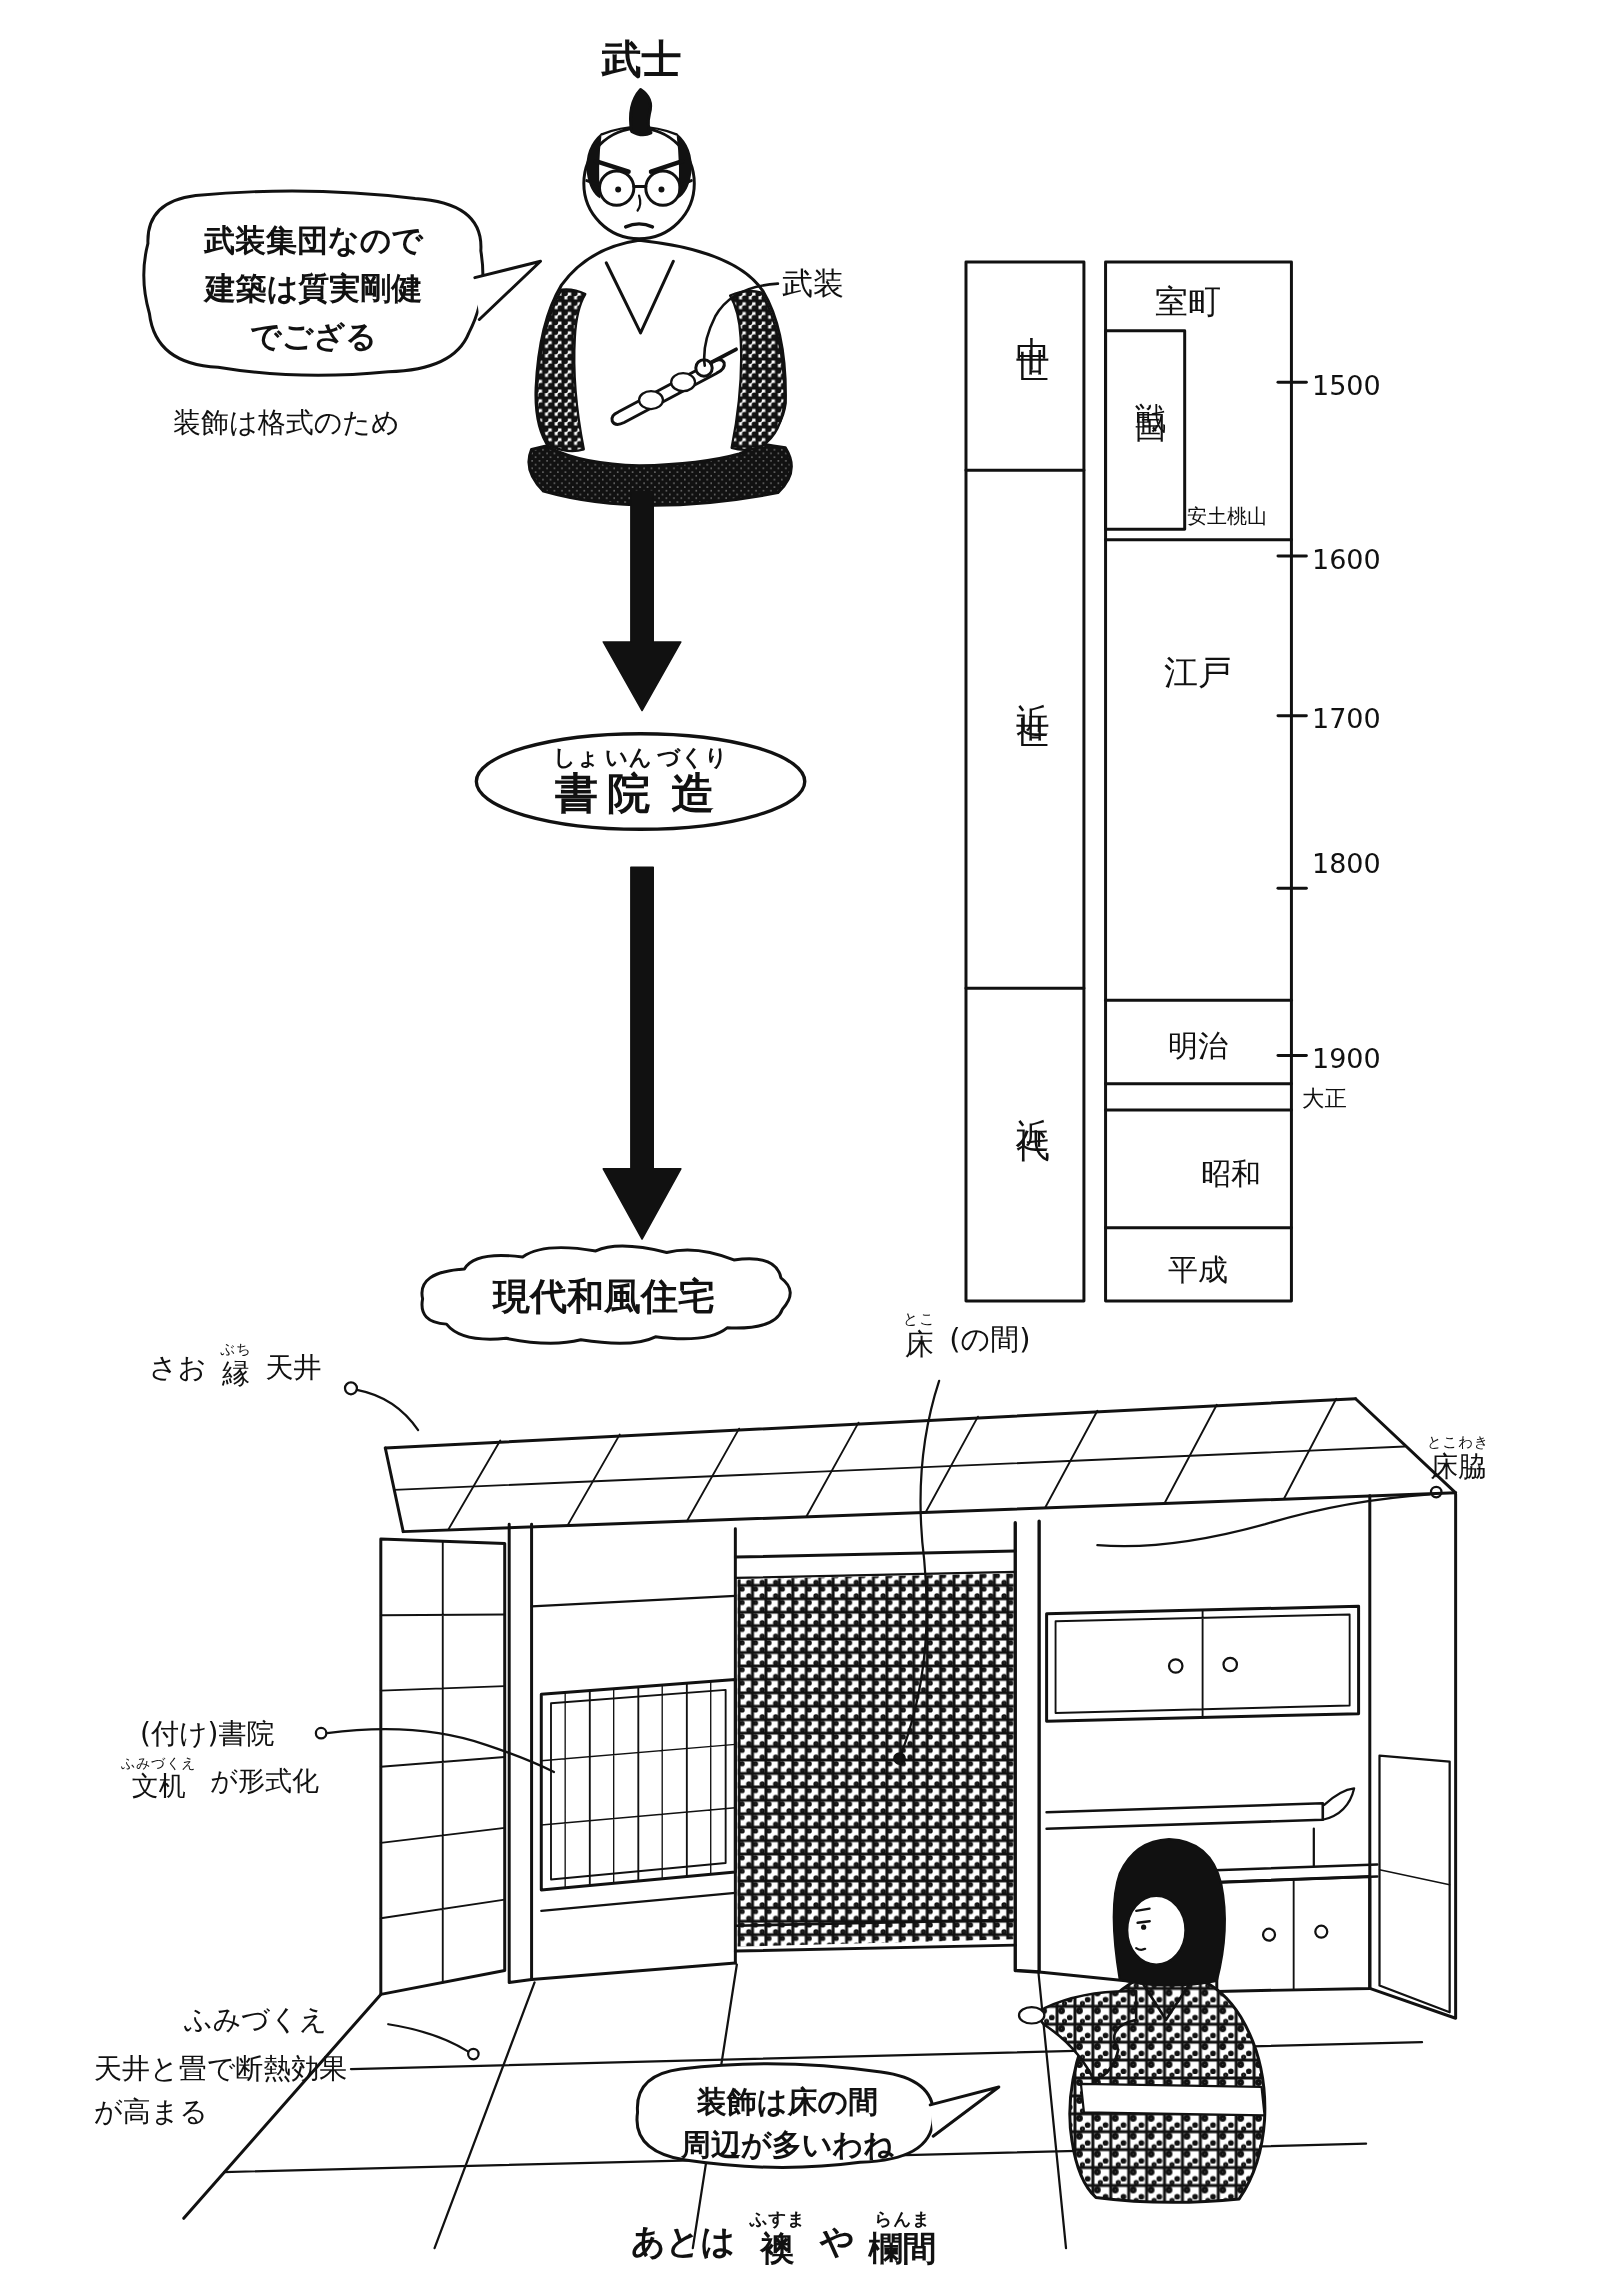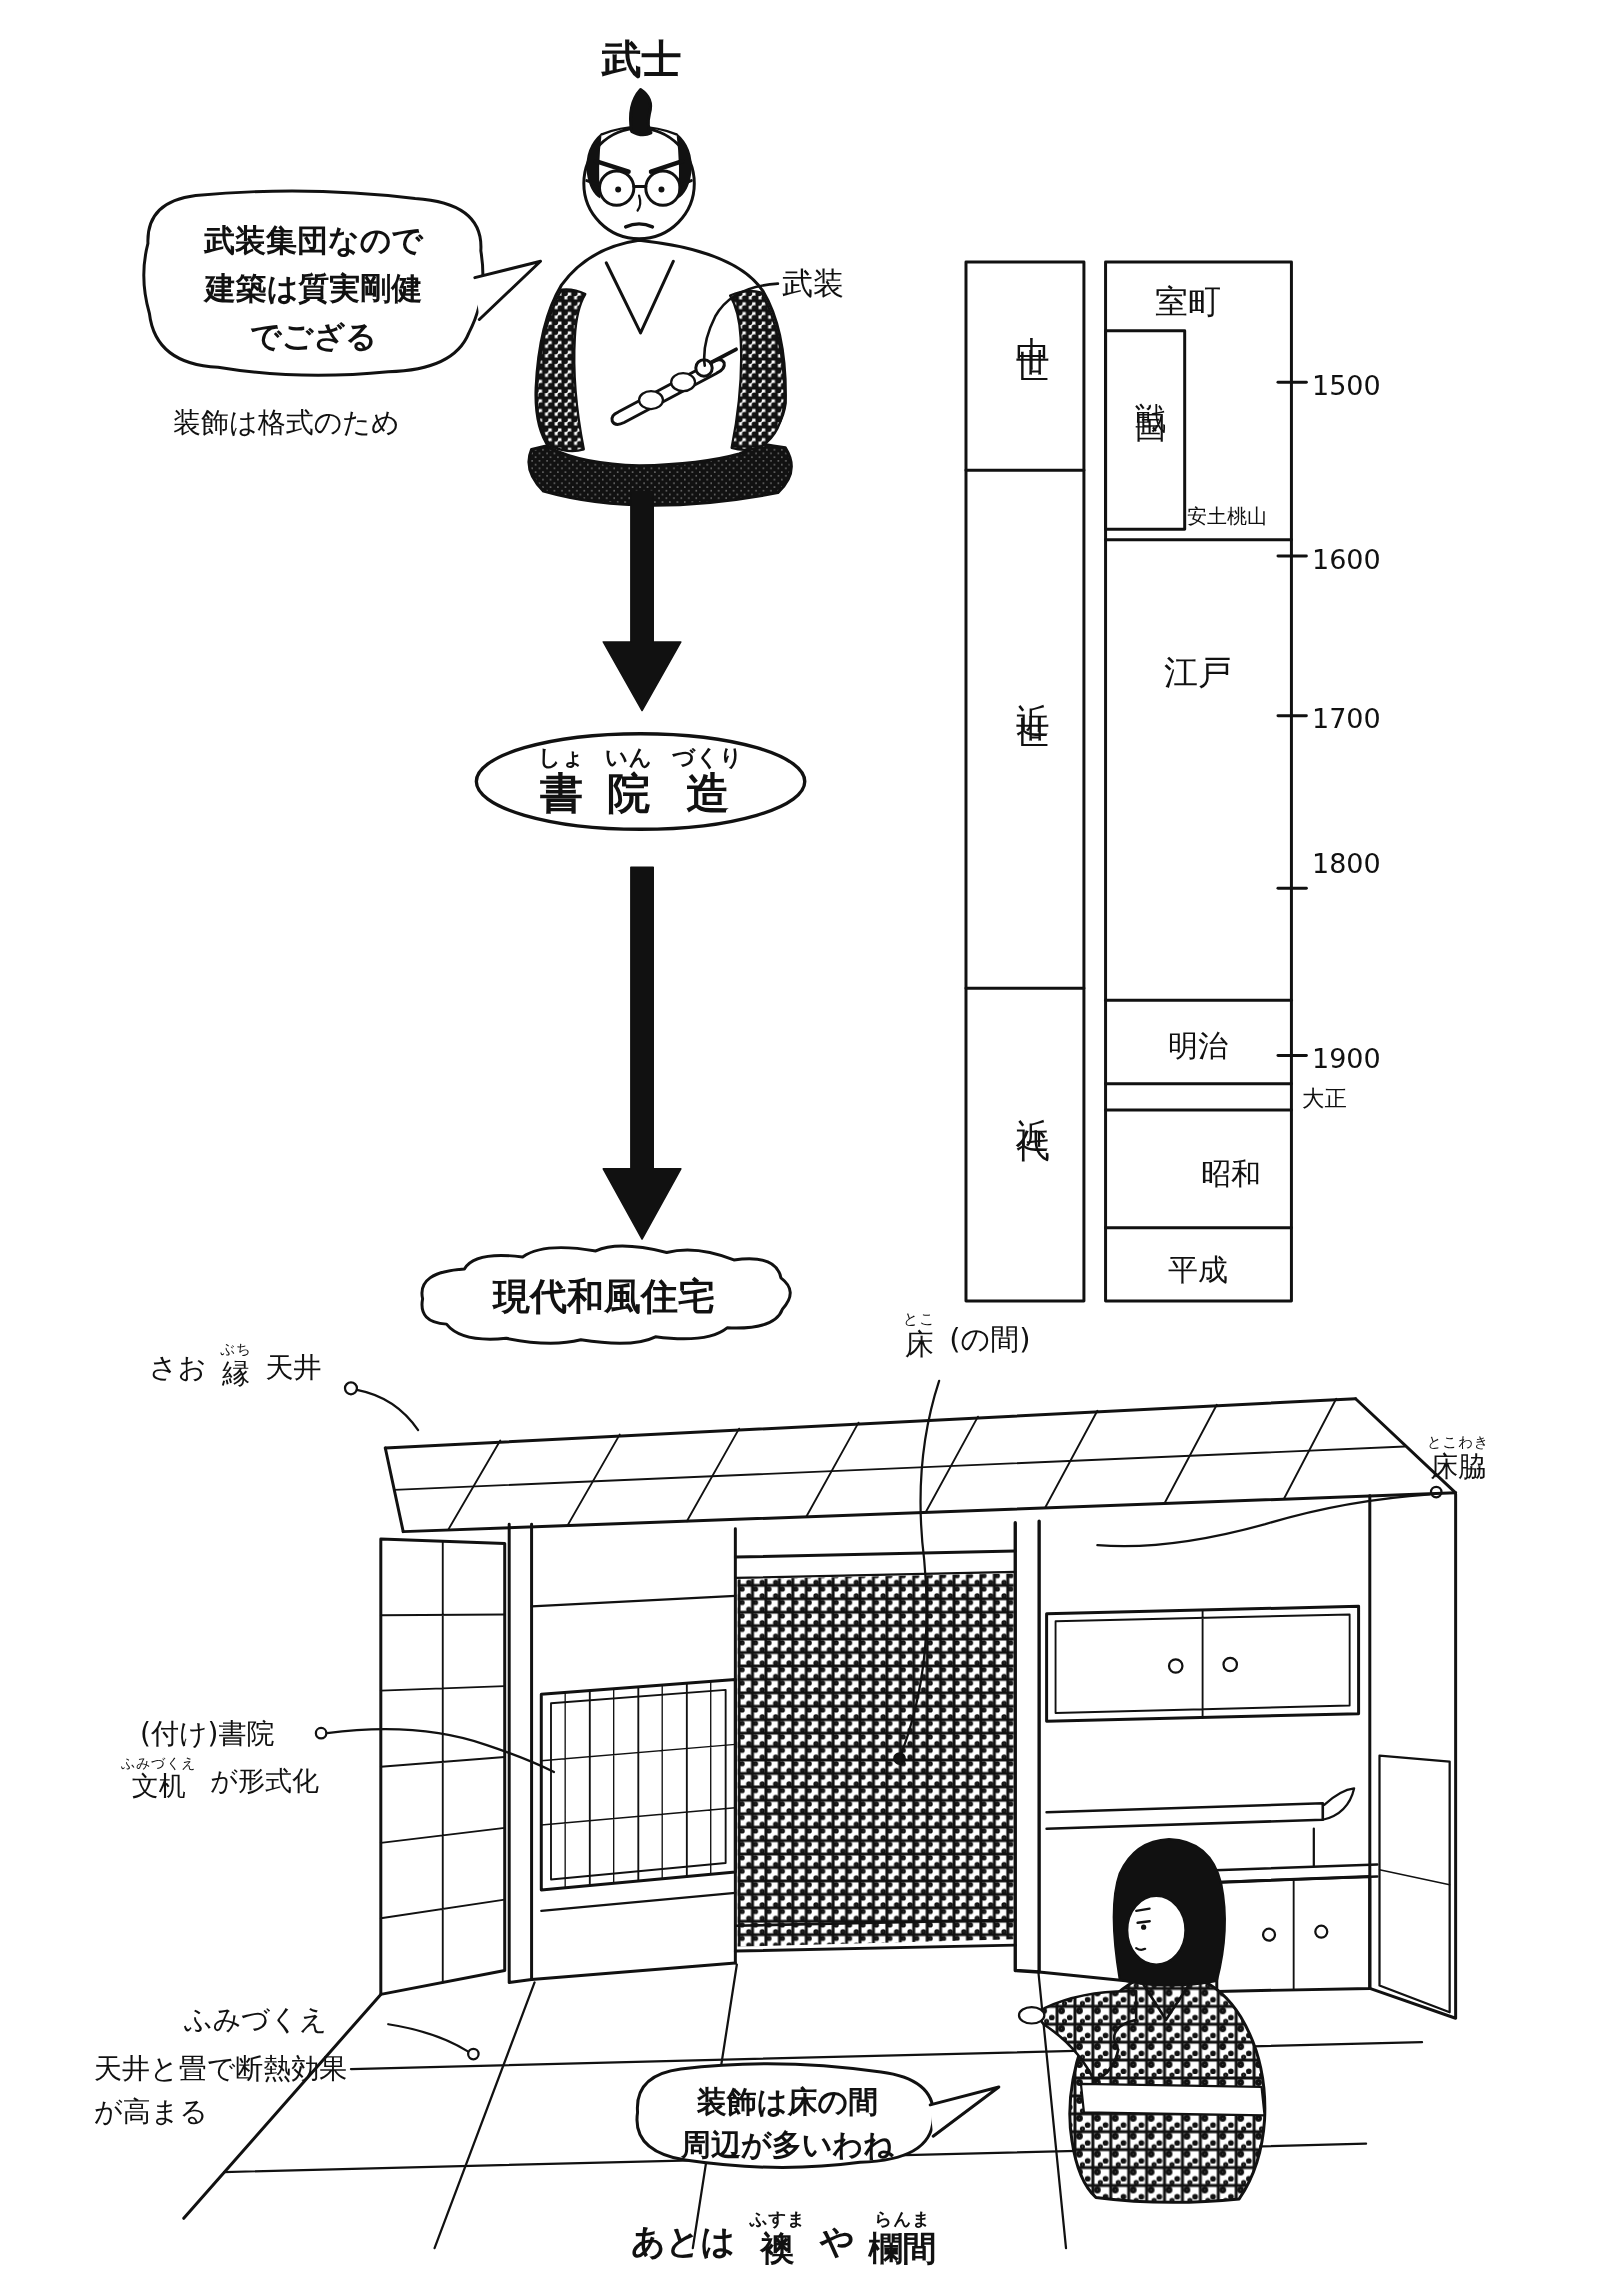--- a/index.html
+++ b/index.html
@@ -215,21 +215,21 @@
 
   <div class="t b center" style="left:153px; top:216px; width:321px; font-size:31px; line-height:1.55;">武装集団なので
 建築は質実剛健
 でござる</div>
 
   <div class="t" style="left:782px; top:261px; font-size:31px;">武装</div>
 
   <div class="t" style="left:173px; top:403px; font-size:28px;">装飾は格式のため</div>
 
   <div class="t bubbletext" style="left:478px; top:737px; width:325px; height:88px;">
-    <span class="rubyrow" style="gap:20px;">
+    <span class="rubyrow" style="gap:5px;">
       <span class="ruby" style="font-size:43px; font-weight:bold;">
         <span class="rt">しょ</span>
         <span class="rb">書</span>
       </span>
       <span class="ruby" style="font-size:43px; font-weight:bold;">
         <span class="rt">いん</span>
         <span class="rb">院</span>
       </span>
       <span class="ruby" style="font-size:43px; font-weight:bold;">
         <span class="rt">づくり</span>

